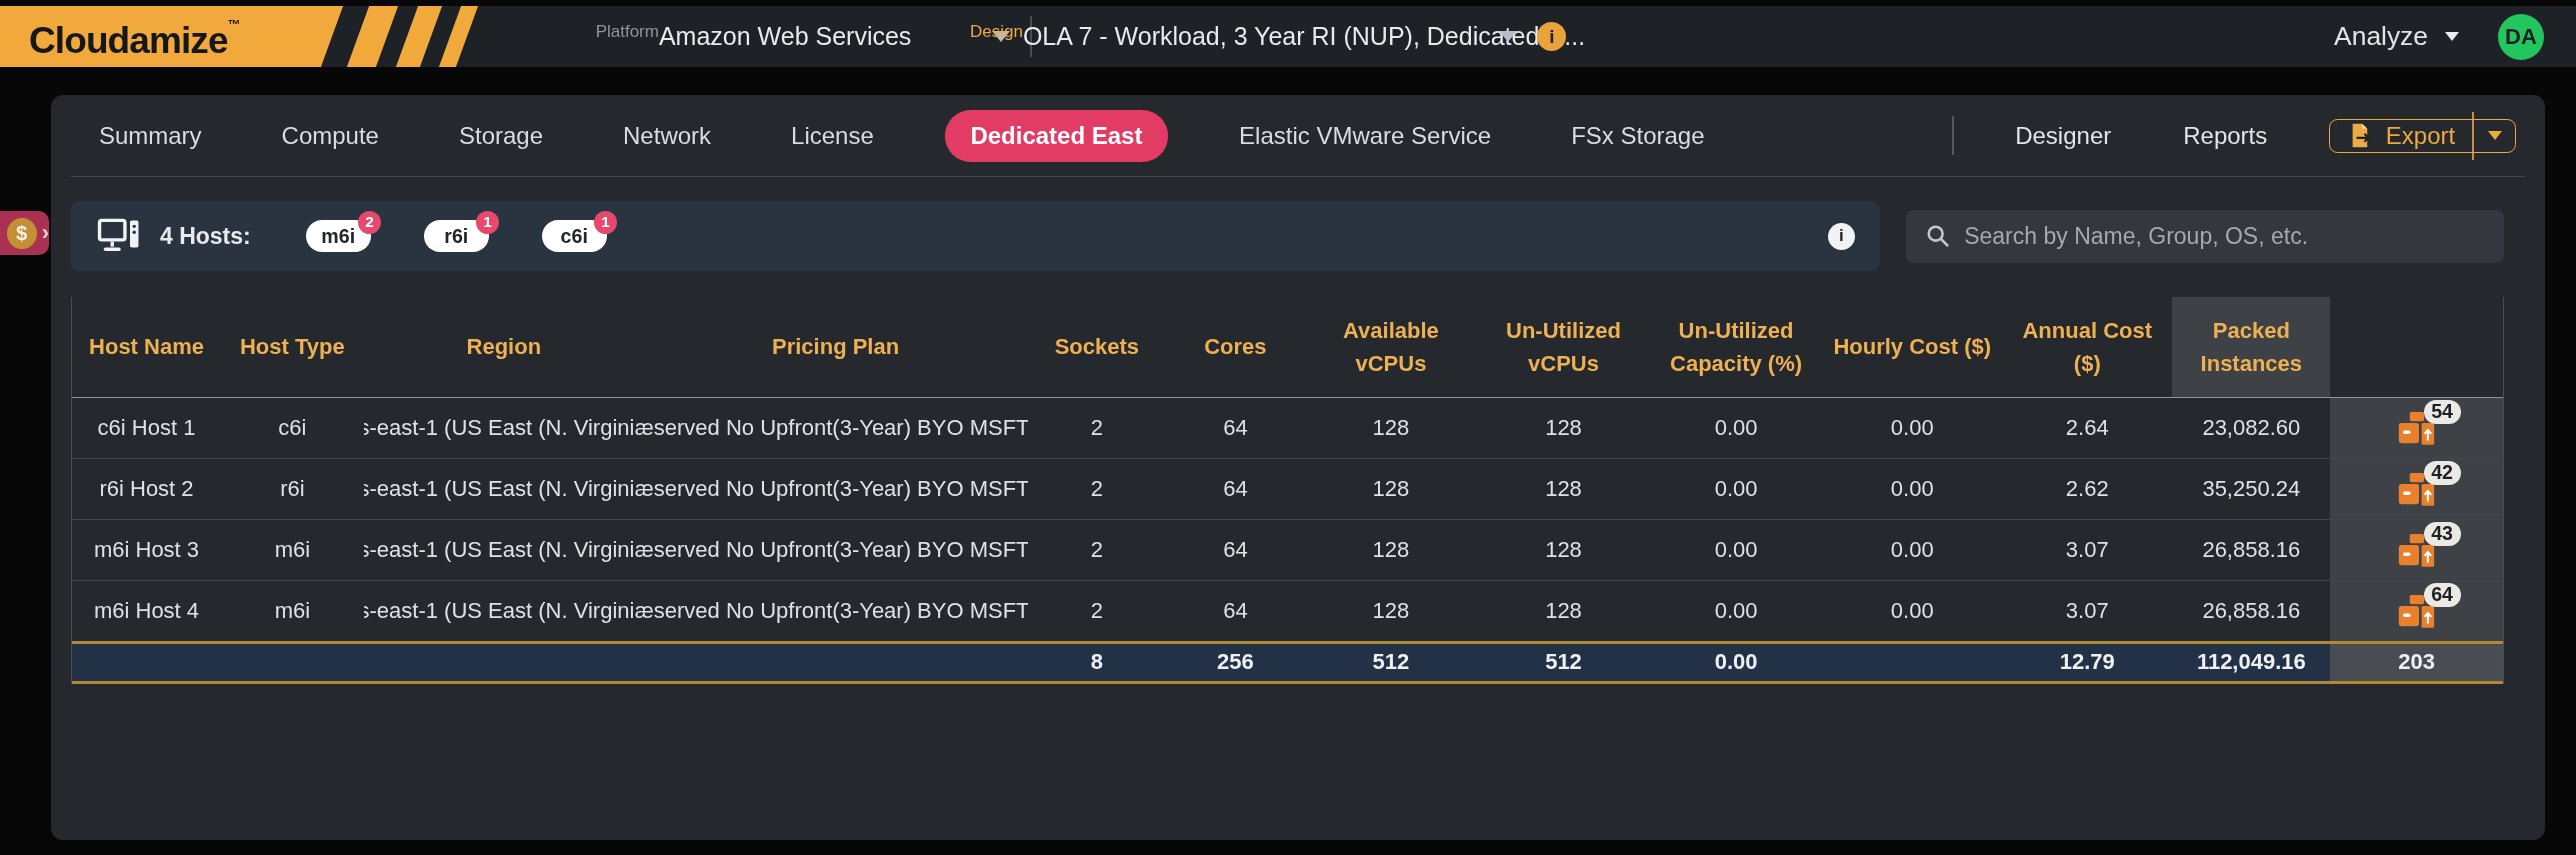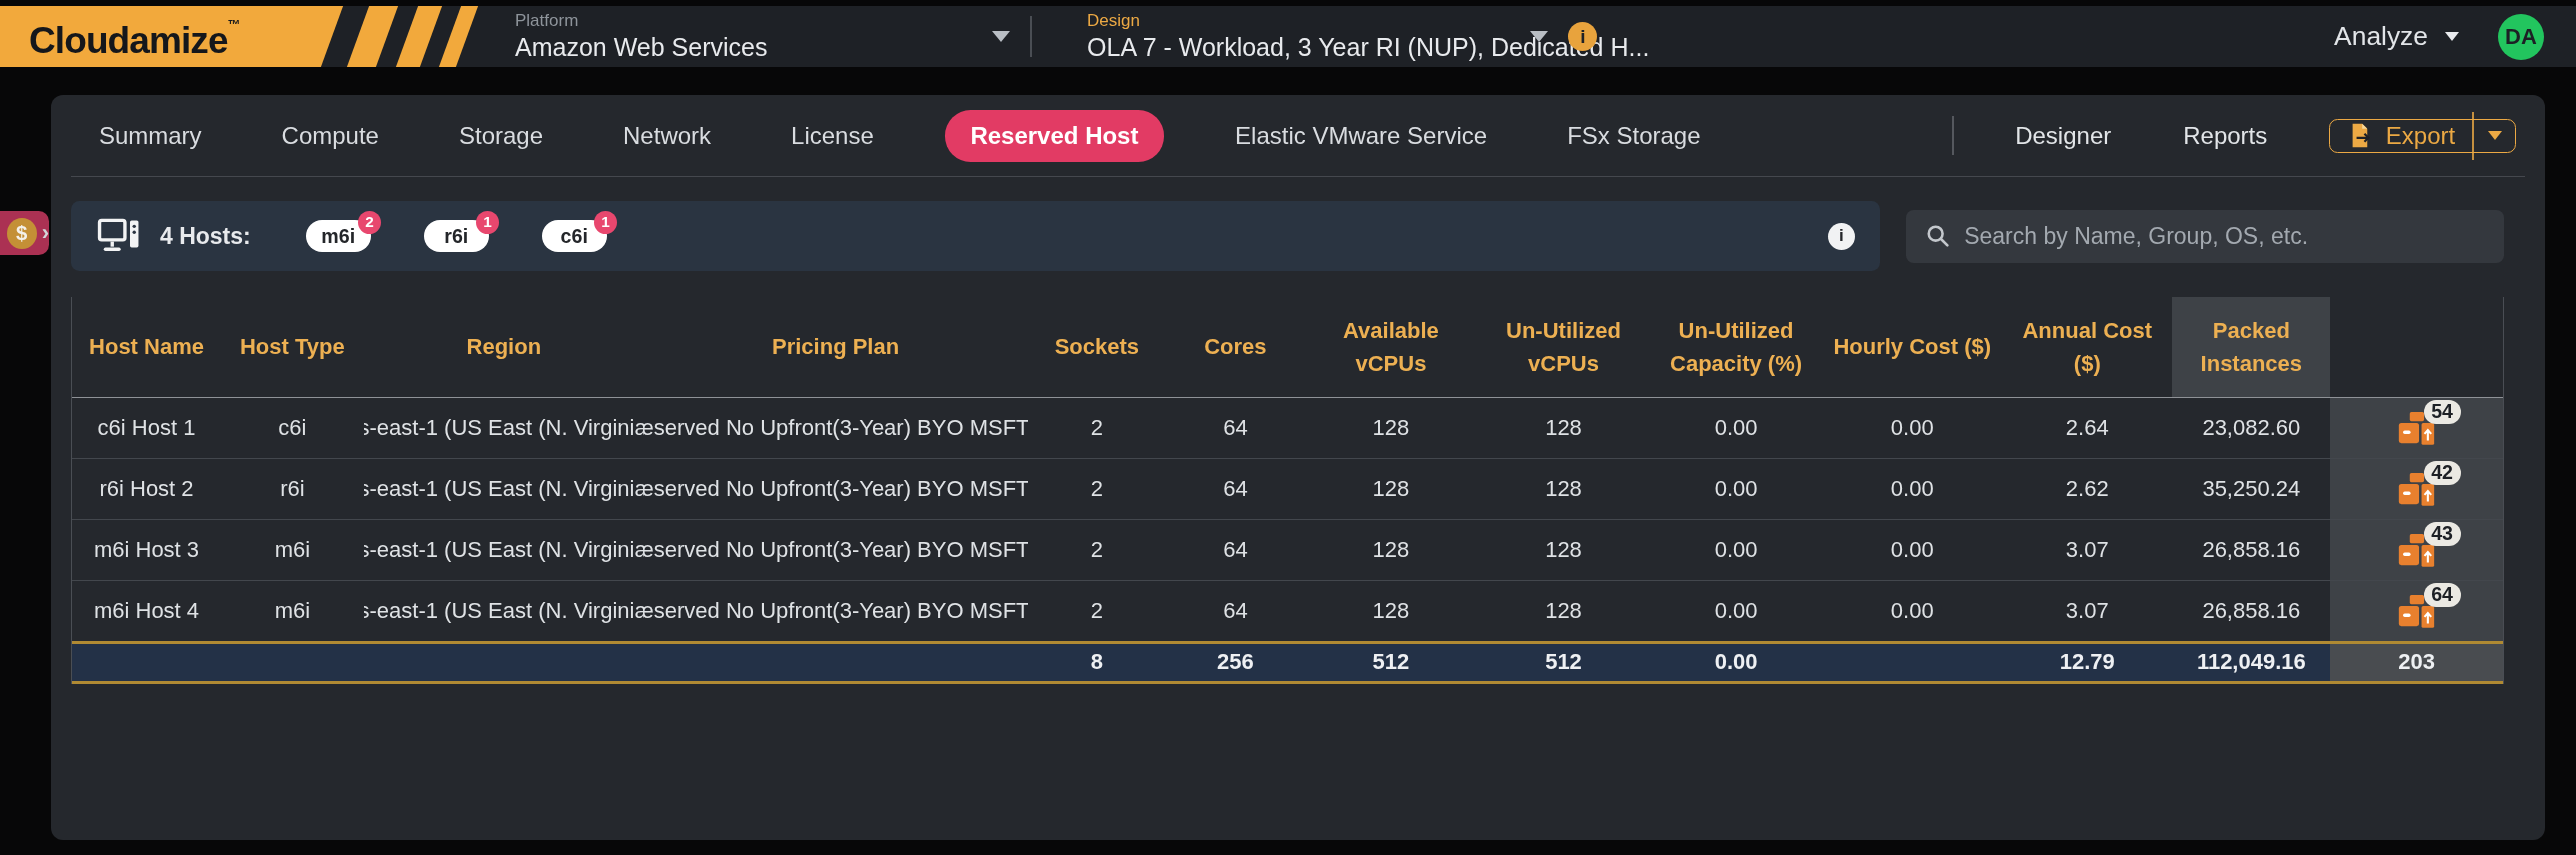--- a/index.html
+++ b/index.html
@@ -13,26 +13,26 @@
   .logo-bg   { position:absolute; left:-51px; top:0; height:61px; width:383px;
                background:#f2a93c; transform:skewX(-20deg); }
   .stripe    { position:absolute; top:0; height:61px; background:#f2a93c; transform:skewX(-20deg); }
   .stripe.s1 { left:358px; width:29px; }
   .stripe.s2 { left:407px; width:24px; }
   .stripe.s3 { left:450px; width:17px; }
   .logo-text { position:absolute; left:29px; top:11px; font-size:37px; font-weight:700;
                color:#15171b; letter-spacing:-0.9px; }
   .logo-tm   { font-size:12.8px; vertical-align:24px; font-weight:700; }
 
-  .selector { display:flex; flex-direction:column; justify-content:center; cursor:pointer; }
+  .selector { display:flex; flex-direction:row; justify-content:center; cursor:pointer; }
   .sel-label { font-size:17px; color:#8e949b; line-height:1.25; }
   .sel-label.amber { color:#eca944; }
   .sel-value { font-size:25px; color:#e8eaed; line-height:1.25; white-space:nowrap; }
   .platform-sel { margin-left:34px; width:477px; }
-  .design-sel   { margin-left:31px; width:443px; }
+  .design-sel   { width:443px; }
   .caret { display:inline-block; width:0; height:0; border-left:9.4px solid transparent;
            border-right:9.4px solid transparent; border-top:11px solid #b9bec4; flex:0 0 auto; }
   .caret.small { border-left-width:7.7px; border-right-width:7.7px; border-top-width:9.4px; }
   .caret.white { border-top-color:#e9ebee; }
   .caret.amber { border-top-color:#eca944; }
   .vdiv { width:1.7px; height:41px; background:#4a4e54; margin:0 24px 0 20.4px; flex:0 0 auto; }
   .info-circle { display:inline-flex; align-items:center; justify-content:center;
                  width:29px; height:29px; border-radius:50%; background:#e8a33d;
                  color:#1e2126; font-size:19px; font-weight:700; margin-left:20.4px; cursor:pointer; }
   .hdr-spacer { flex:1; }
@@ -158,21 +158,21 @@
 </div>
 
 <main class="panel">
 
   <nav class="tabs-row">
     <span class="tab">Summary</span>
     <span class="tab">Compute</span>
     <span class="tab">Storage</span>
     <span class="tab">Network</span>
     <span class="tab">License</span>
-    <span class="tab active">Reserved Host</span>
+    <span class="tab active">Dedicated East</span>
     <span class="tab">Elastic VMware Service</span>
     <span class="tab">FSx Storage</span>
 
     <div class="tabs-right">
       <div class="tabs-vdiv"></div>
       <span class="nav-link">Designer</span>
       <span class="nav-link">Reports</span>
       <div class="export-btn">
         <div class="export-main">
           <span>

